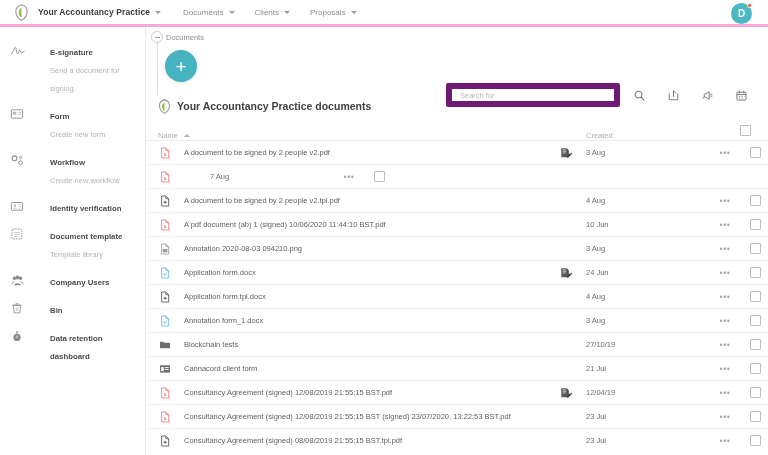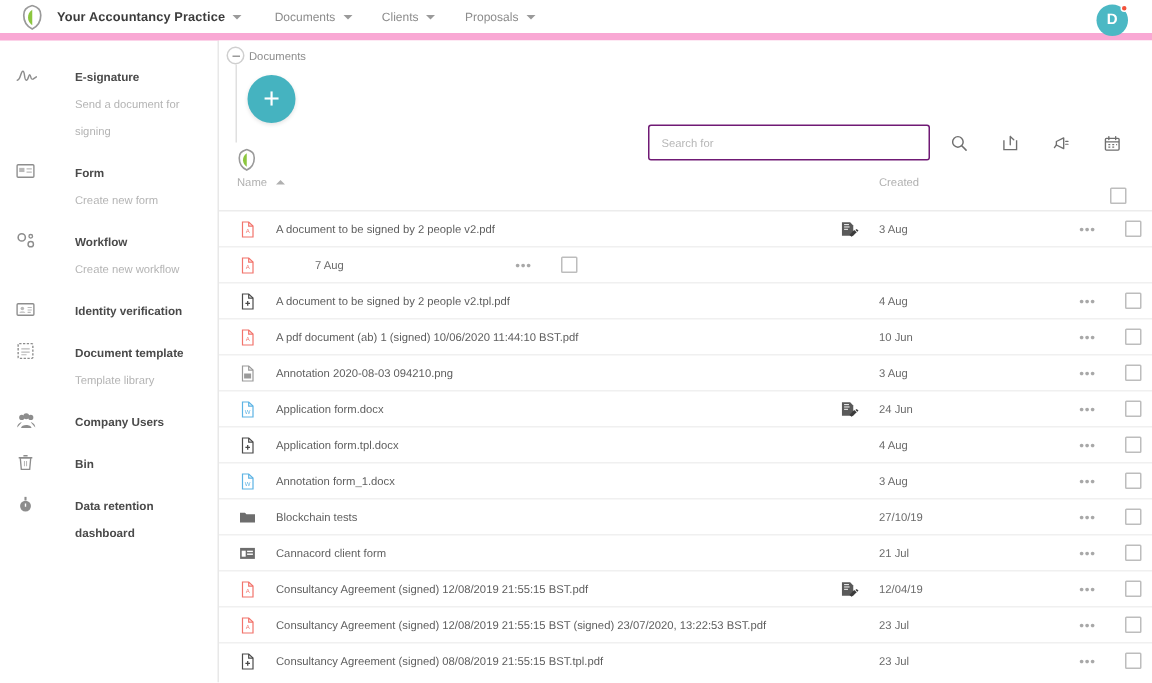--- a/index.html
+++ b/index.html
@@ -9,21 +9,21 @@
     background: #ffffff;
     overflow: hidden;
     color: #5a5a5a;
   }
 
   
   .topbar {
     height: 27px;
     width: 768px;
     background: #fff;
-    border-bottom: 5px solid #f9a8d4;
+    border-bottom: 3px solid #f9a8d4;
     display: flex;
     align-items: center;
     padding: 0 12px 0 14px;
     position: relative;
   }
   .brand-logo { width: 15px; height: 17px; flex: 0 0 auto; margin-right: 9px; }
   .brand-name {
     font-size: 8.5px; font-weight: bold; color: #3c3c3c;
     letter-spacing: 0.1px; white-space: nowrap;
   }
@@ -100,22 +100,22 @@
     display: flex; align-items: center; justify-content: center;
     font-size: 19px; font-weight: 300; line-height: 1; cursor: pointer;
     box-shadow: 0 1px 3px rgba(0,0,0,0.12);
   }
 
   .toolbar {
     position: absolute; right: 12px; top: 55px;
     display: flex; align-items: center;
   }
   .search-input {
-    width: 188px; height: 24px;
-    border: 1px solid #701a75; border-radius: 2px;
+    width: 174px; height: 24px;
+    border: 6px solid #701a75; border-radius: 2px;
     background: #fff; font-size: 7.5px; color: #6a6a6a;
     padding: 0 8px; outline: none;
     font-family: "Liberation Sans", sans-serif;
   }
   .search-input::placeholder { color: #b6b6b6; }
   .tb-btn {
     width: 30px; height: 26px; margin-left: 4px;
     display: flex; align-items: center; justify-content: center;
     cursor: pointer; color: #777;
   }
@@ -130,21 +130,21 @@
     position: absolute; right: 17px; top: 98px;
   }
 
   .cbx {
     width: 11px; height: 11px; border: 1px solid #bdbdbd;
     border-radius: 1px; background: #fff; cursor: pointer; display: block;
   }
 
   
   .col-head {
-    display: flex; align-items: flex-start;
+    display: flex; align-items: flex-end;
     height: 23px; padding-left: 12px;
     font-size: 7.5px; color: #b0b0b0;
   }
   .col-name { flex: 1 1 auto; display: flex; align-items: center; }
   .sort-asc {
     display: inline-block; width: 0; height: 0; margin-left: 6px;
     border-left: 3px solid transparent; border-right: 3px solid transparent;
     border-bottom: 3.5px solid #b0b0b0;
   }
   .col-created { width: 122px; flex: 0 0 122px; }
@@ -365,20 +365,21 @@
       </div>
     </div>
 
     <div class="section-head">
       <span class="section-logo">
         <svg viewBox="0 0 20 24" width="13" height="15">
           <path d="M10 1 C4 3 2 5 2 10 c0 7 4 11 8 13 4-2 8-6 8-13 0-5-2-7-8-9z" fill="none" stroke="#9a9a9a" stroke-width="1.7"></path>
           <path d="M10 5 C7 7 6 9.5 6 12.5 c0 3 1.7 5.5 4 7 z" fill="#8cc63f"></path>
         </svg>
       </span>
+      <span class="section-title">Your Accountancy Practice documents</span>
     </div>
     <div class="select-all">
       <span class="cbx"></span>
     </div>
 
     <div class="col-head">
       <div class="col-name">
         <span>Name</span>
         <span class="sort-asc"></span>
       </div>

